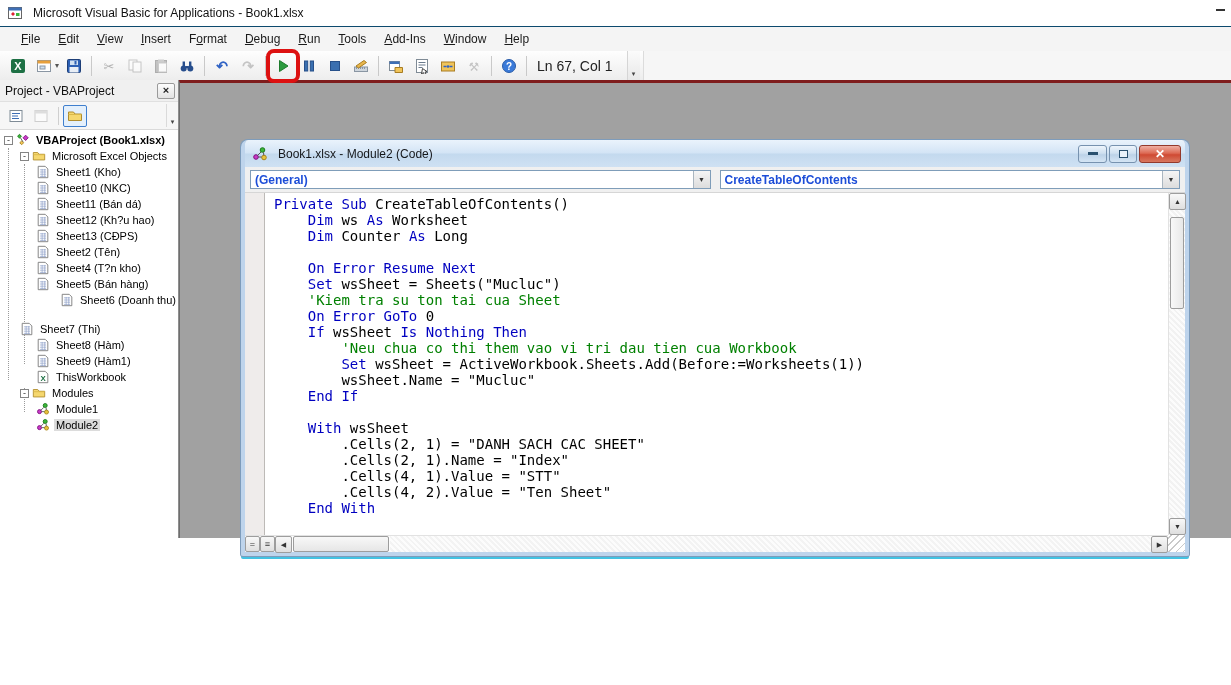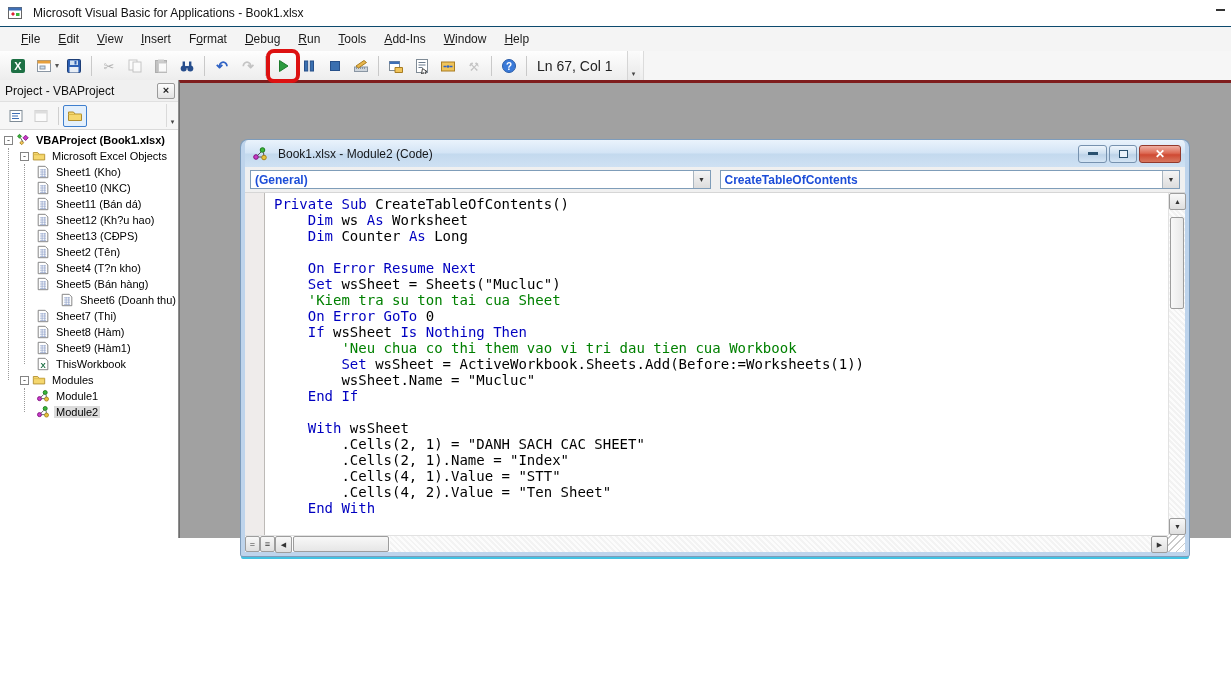--- a/index.html
+++ b/index.html
@@ -423,21 +423,21 @@
         <div class="tree-row" style="padding-left: 36px; margin-left: 24px;">
           <span class="tree-icon">
             <svg width="14" height="14" viewBox="0 0 16 16">
               <path d="M2.5 1.5h8l3 3v10h-11z" fill="#fff" stroke="#777"></path>
               <path d="M4.5 5.5h7M4.5 8h7M4.5 10.5h7M4.5 13h7" stroke="#8fa0c8" stroke-width=".8"></path>
               <path d="M7 4.5v9.5M10 4.5v9.5" stroke="#8fa0c8" stroke-width=".8"></path>
             </svg>
           </span>
           <span class="tree-label">Sheet6 (Doanh thu)</span>
         </div>
-        <div class="tree-row" style="padding-left: 36px;">
+        <div class="tree-row" style="padding-left: 20px; margin-top: 13px;">
           <span class="tree-icon">
             <svg width="14" height="14" viewBox="0 0 16 16">
               <path d="M2.5 1.5h8l3 3v10h-11z" fill="#fff" stroke="#777"></path>
               <path d="M4.5 5.5h7M4.5 8h7M4.5 10.5h7M4.5 13h7" stroke="#8fa0c8" stroke-width=".8"></path>
               <path d="M7 4.5v9.5M10 4.5v9.5" stroke="#8fa0c8" stroke-width=".8"></path>
             </svg>
           </span>
           <span class="tree-label">Sheet7 (Thi)</span>
         </div>
         <div class="tree-row" style="padding-left: 36px;">

